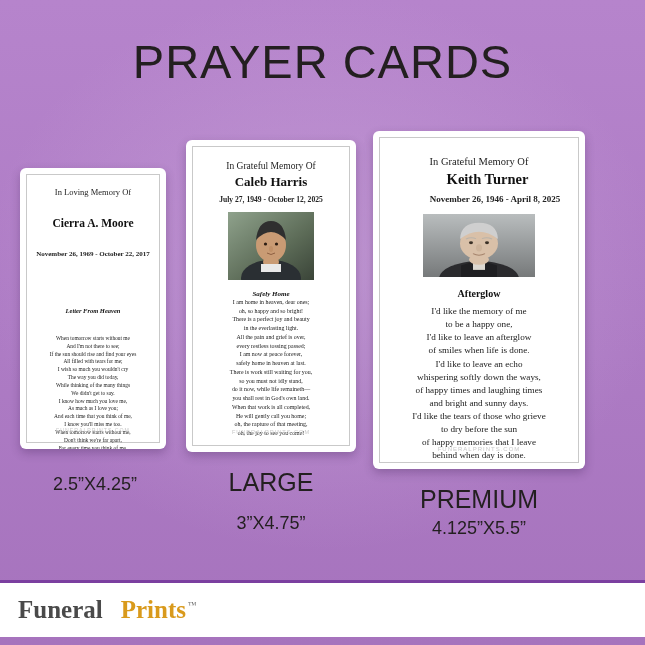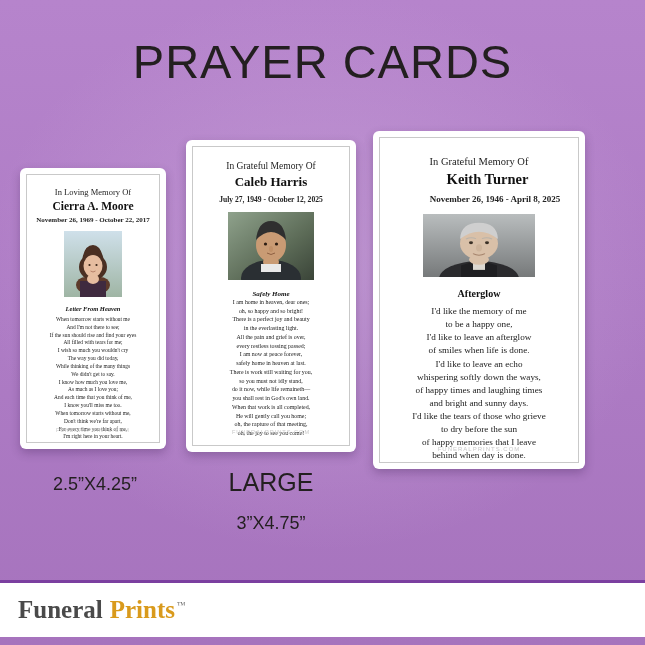--- a/index.html
+++ b/index.html
@@ -84,21 +84,21 @@
   .photo {
     position: relative;
     overflow: hidden;
     background: #8a8f93;
   }
 
   
   #card-standard {
     left: 20px; top: 168px; width: 146px; height: 281px;
   }
-  #card-standard .card-inner { padding: 12px 8px 0 8px; }
+  #card-standard .card-inner { padding: 12px 8px 0 8px; gap: 17px; }
   #card-standard .pre { font-size: 8.5px; margin-bottom: 3px; }
   #card-standard .name { font-size: 11.5px; margin-bottom: 4px; }
   #card-standard .dates { font-size: 7px; margin-bottom: 7px; }
   #card-standard .photo { width: 58px; height: 66px; }
   #card-standard .poem-title { font-size: 6.5px; margin-top: 8px; margin-bottom: 4px; }
   #card-standard .poem { font-size: 5.4px; line-height: 1.45; }
   #card-standard .brand { font-size: 5.2px; position: absolute; bottom: 9px; left: 0; width: 100%; }
 
   
   #card-large {
@@ -164,21 +164,21 @@
   #logo {
     margin-left: 18px;
     display: flex;
     align-items: baseline;
     font-family: "Liberation Serif", serif;
   }
   #logo .word1 {
     font-size: 25px; font-weight: bold; color: #4a4a4a; letter-spacing: 0px;
   }
   #logo .word2 {
-    font-size: 25px; font-weight: bold; color: #d99a1c; margin-left: 7px;
+    font-size: 25px; font-weight: bold; color: #d99a1c; margin-left: 18px;
   }
   #logo .tm {
     font-size: 9px; color: #6d6d6d; margin-left: 2px; position: relative; top: -10px;
   }
 </style>
 </head>
 <body>
 
 <div id="root">
   <div id="bg-gradient"></div>
@@ -326,20 +326,24 @@
 of happy times and laughing times
 and bright and sunny days.
 I'd like the tears of those who grieve
 to dry before the sun
 of happy memories that I leave
 behind when day is done.</div>
       <div class="brand">FUNERALPRINTS.COM</div>
     </div>
   </div>
 
+  <div class="caption" id="caption-premium">
+    <div class="cap-label">PREMIUM</div>
+    <div class="cap-dims">4.125”X5.5”</div>
+  </div>
 
   <div id="footer">
     <div id="logo">
       <span class="word1">Funeral</span>
       <span class="word2">Prints</span>
       <span class="tm">™</span>
     </div>
   </div>
 </div>
 

